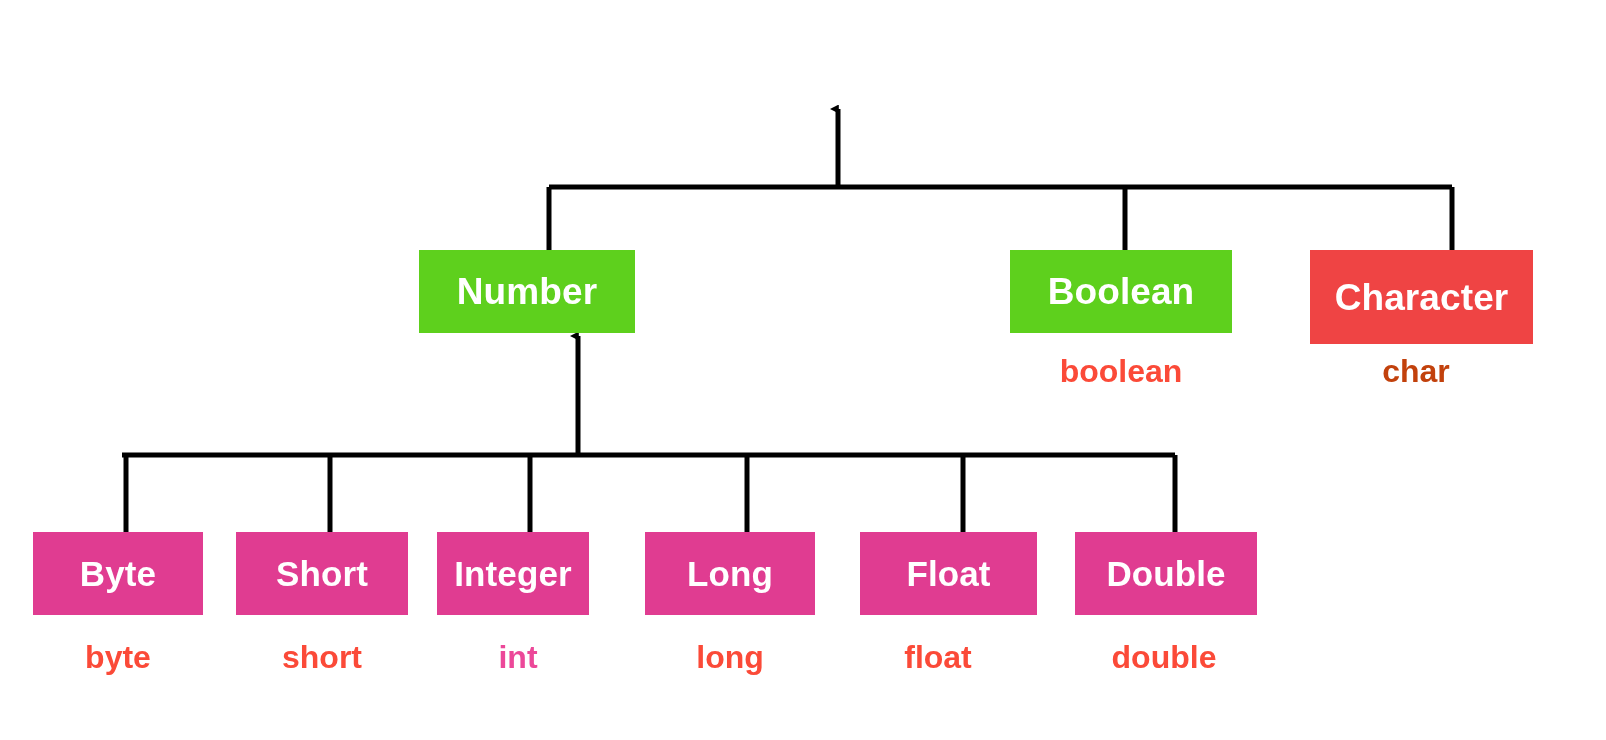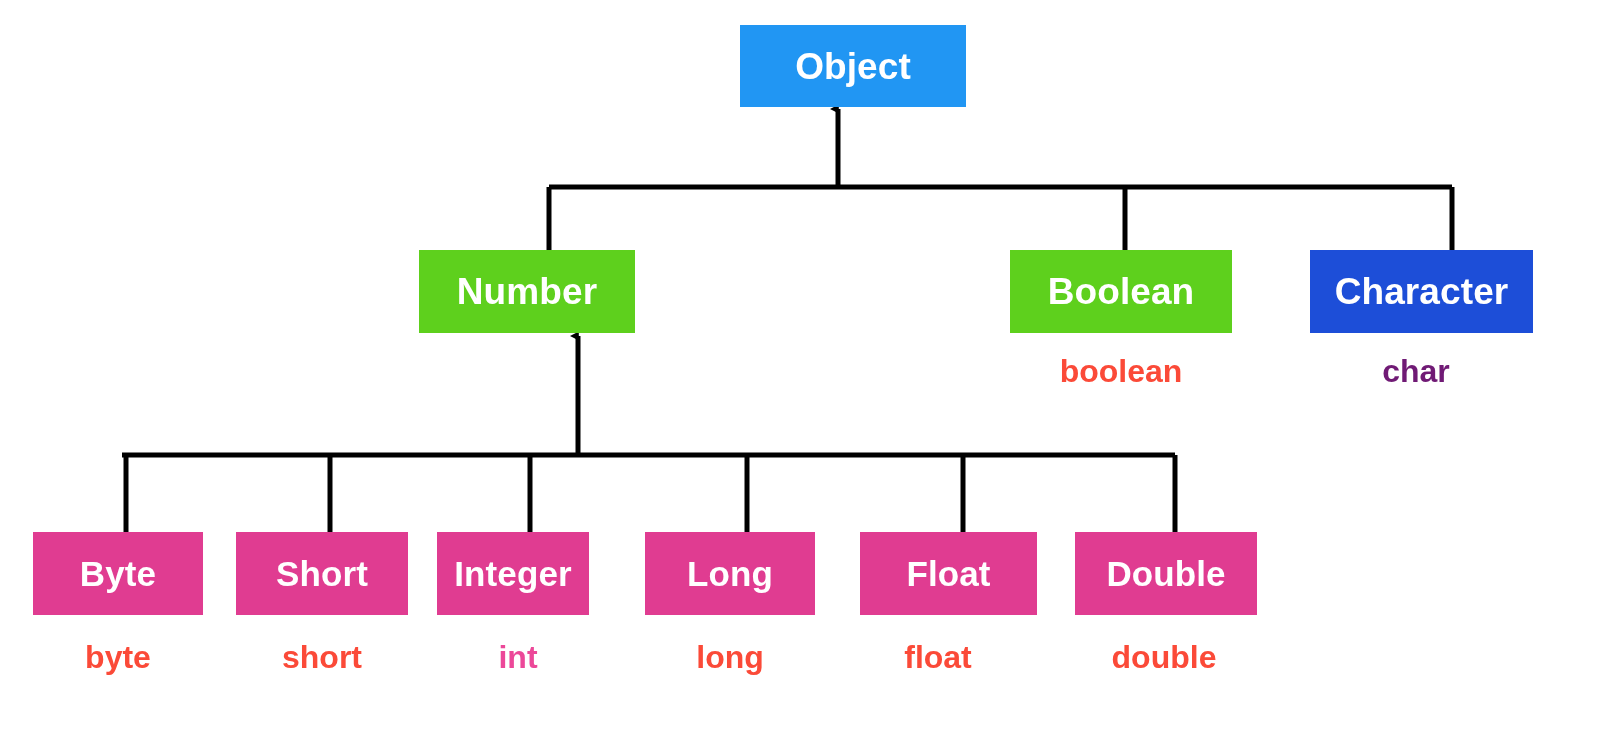--- a/index.html
+++ b/index.html
@@ -84,32 +84,29 @@
         <line x1="578" y1="455" x2="578" y2="336" marker-end="url(#arrowUp)"></line>
         <line x1="126" y1="455" x2="126" y2="532"></line>
         <line x1="330" y1="455" x2="330" y2="532"></line>
         <line x1="530" y1="455" x2="530" y2="532"></line>
         <line x1="747" y1="455" x2="747" y2="532"></line>
         <line x1="963" y1="455" x2="963" y2="532"></line>
         <line x1="1175" y1="455" x2="1175" y2="532"></line>
       </g>
   </svg>
 
-  <div class="node node-root" id="root-node" style="left: 740px; top: 25px; width: 226px; height: 82px; background: rgb(33, 150, 243);">
-    <span>Object</span>
-  </div>
 
   <div id="branch-layer">
       <div class="node node-mid" style="left: 419px; top: 250px; width: 216px; height: 83px; background: rgb(94, 208, 29);">
         <span>Number</span>
       </div>
       <div class="node node-mid" style="left: 1010px; top: 250px; width: 222px; height: 83px; background: rgb(94, 208, 29);">
         <span>Boolean</span>
       </div>
-      <div class="node node-mid" style="left: 1310px; top: 250px; width: 223px; height: 83px; background: #1d4ed8;">
+      <div class="node node-mid" style="left: 1310px; top: 250px; width: 223px; height: 94px; background: #ef4444;">
         <span>Character</span>
       </div>
     </div>
 
   <div id="leaf-layer">
       <div class="node node-leaf" style="left: 33px; top: 532px; width: 170px; height: 83px; background: rgb(224, 60, 145);">
         <span>Byte</span>
       </div>
       <div class="node node-leaf" style="left: 236px; top: 532px; width: 172px; height: 83px; background: rgb(224, 60, 145);">
         <span>Short</span>
@@ -123,21 +120,21 @@
       <div class="node node-leaf" style="left: 860px; top: 532px; width: 177px; height: 83px; background: rgb(224, 60, 145);">
         <span>Float</span>
       </div>
       <div class="node node-leaf" style="left: 1075px; top: 532px; width: 182px; height: 83px; background: rgb(224, 60, 145);">
         <span>Double</span>
       </div>
     </div>
 
   <div id="primitive-layer">
       <div class="prim-label" style="left: 971px; top: 355px; width: 300px; color: rgb(251, 74, 56);">boolean</div>
-      <div class="prim-label" style="left: 1266px; top: 355px; width: 300px; color: #701a75;">char</div>
+      <div class="prim-label" style="left: 1266px; top: 355px; width: 300px; color: #c2410c;">char</div>
       <div class="prim-label" style="left: -32px; top: 641px; width: 300px; color: rgb(251, 74, 56);">byte</div>
       <div class="prim-label" style="left: 172px; top: 641px; width: 300px; color: rgb(251, 74, 56);">short</div>
       <div class="prim-label" style="left: 368px; top: 641px; width: 300px; color: #ec4899;">int</div>
       <div class="prim-label" style="left: 580px; top: 641px; width: 300px; color: rgb(251, 74, 56);">long</div>
       <div class="prim-label" style="left: 788px; top: 641px; width: 300px; color: rgb(251, 74, 56);">float</div>
       <div class="prim-label" style="left: 1014px; top: 641px; width: 300px; color: rgb(251, 74, 56);">double</div>
     </div>
 
 </div>
 

